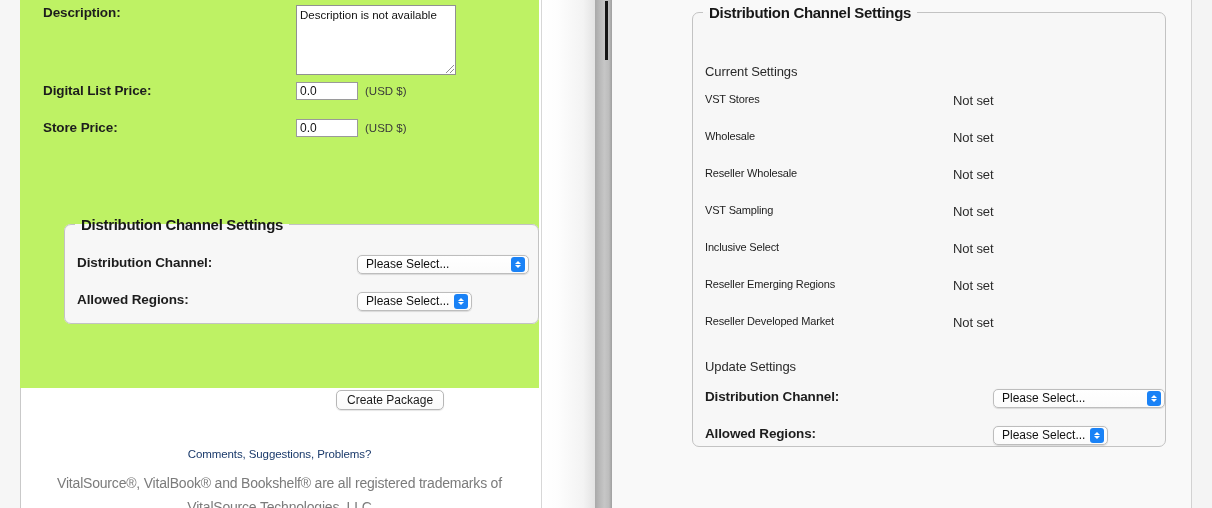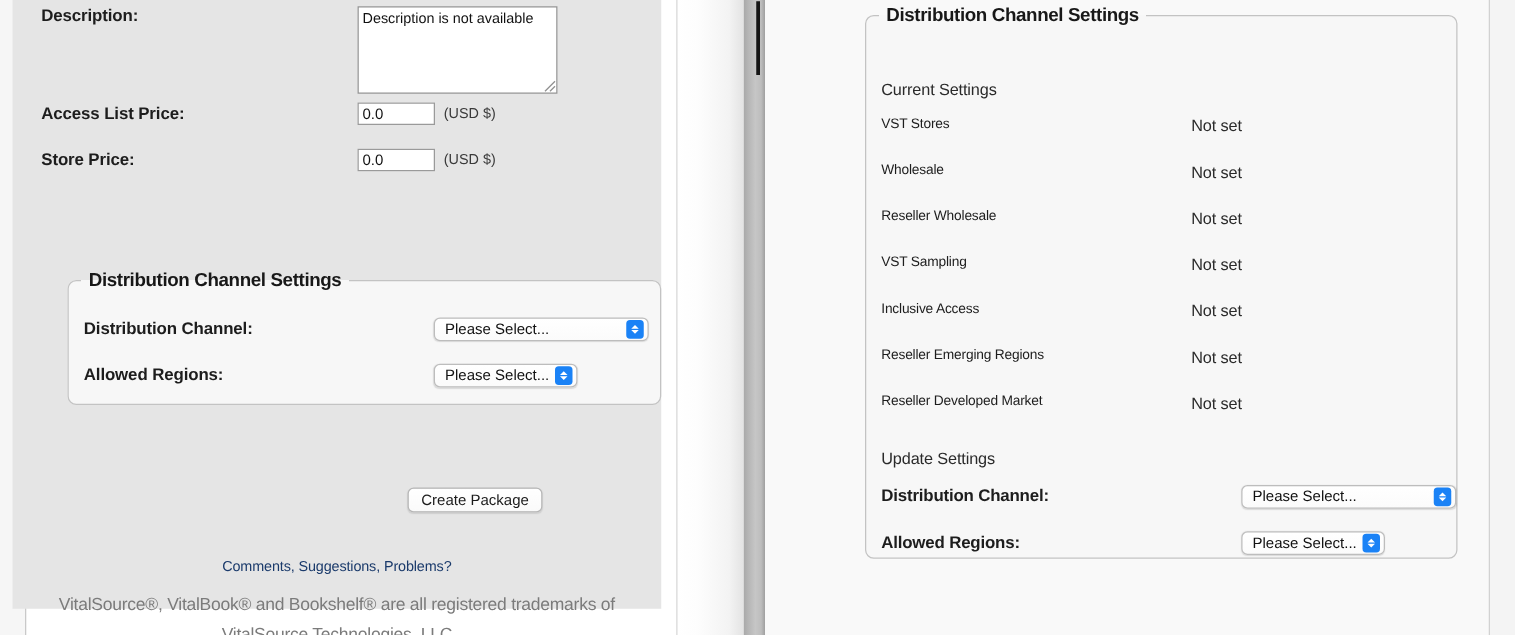--- a/index.html
+++ b/index.html
@@ -23,23 +23,23 @@
   .left-gutter {
     position: absolute; left: 0; top: 0;
     width: 21px; height: 508px;
     background: #f6f6f6;
     border-right: 1px solid #c9c9c9;
   }
 
   
   .main-panel {
     position: absolute;
-    left: 10px; top: 0;
-    width: 519px; height: 487px;
-    background: #e5e5e5;
+    left: 20px; top: 0;
+    width: 519px; height: 388px;
+    background: #bef264;
   }
 
   .form-row {
     position: absolute;
     display: flex;
     align-items: flex-start;
   }
   .field-label {
     font-size: 13.5px;
     font-weight: bold;
@@ -318,21 +318,21 @@
     <div class="form-row" style="left:23px; top:5px;">
       <span class="field-label">Description:</span>
     </div>
     <textarea class="desc-box" style="">Description is not available</textarea>
     <svg class="resize-grip" viewBox="0 0 11 11" xmlns="http://www.w3.org/2000/svg">
       <line x1="10" y1="2" x2="2" y2="10" stroke="#8f8f8f" stroke-width="1"></line>
       <line x1="10" y1="6" x2="6" y2="10" stroke="#8f8f8f" stroke-width="1"></line>
     </svg>
 
     <div class="form-row" style="left:23px; top:83px;">
-      <span class="field-label">Access List Price:</span>
+      <span class="field-label">Digital List Price:</span>
     </div>
     <div style="position:absolute; left:276px; top:82px; display:flex; align-items:center;">
       <input class="text-input" type="text" value="0.0" style="">
       <span class="unit-note">(USD $)</span>
     </div>
 
     <div class="form-row" style="left:23px; top:120px;">
       <span class="field-label">Store Price:</span>
     </div>
     <div style="position:absolute; left:276px; top:119px; display:flex; align-items:center;">
@@ -402,21 +402,21 @@
     </div>
     <div class="setting-row" style="top:146px;">
       <span class="name">Reseller Wholesale</span>
       <span class="val">Not set</span>
     </div>
     <div class="setting-row" style="top:183px;">
       <span class="name">VST Sampling</span>
       <span class="val">Not set</span>
     </div>
     <div class="setting-row" style="top:220px;">
-      <span class="name">Inclusive Access</span>
+      <span class="name">Inclusive Select</span>
       <span class="val">Not set</span>
     </div>
     <div class="setting-row" style="top:257px;">
       <span class="name">Reseller Emerging Regions</span>
       <span class="val">Not set</span>
     </div>
     <div class="setting-row" style="top:294px;padding-left:18px;">
       <span class="name">Reseller Developed Market</span>
       <span class="val">Not set</span>
     </div>

